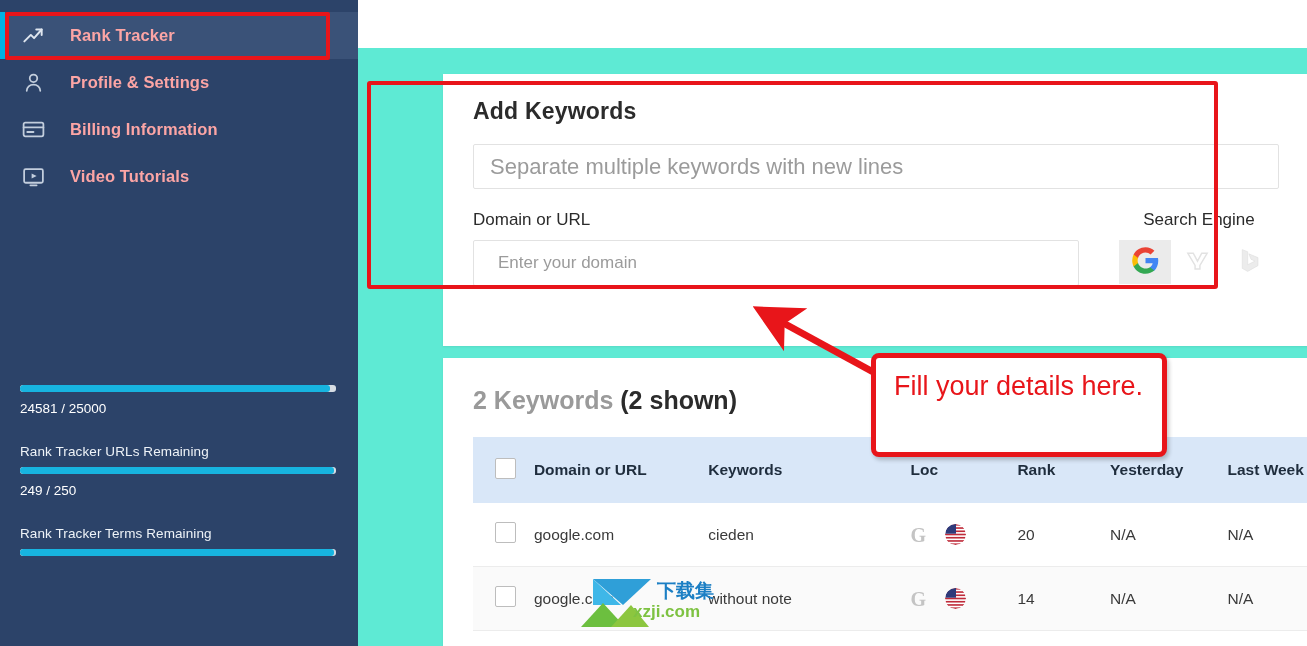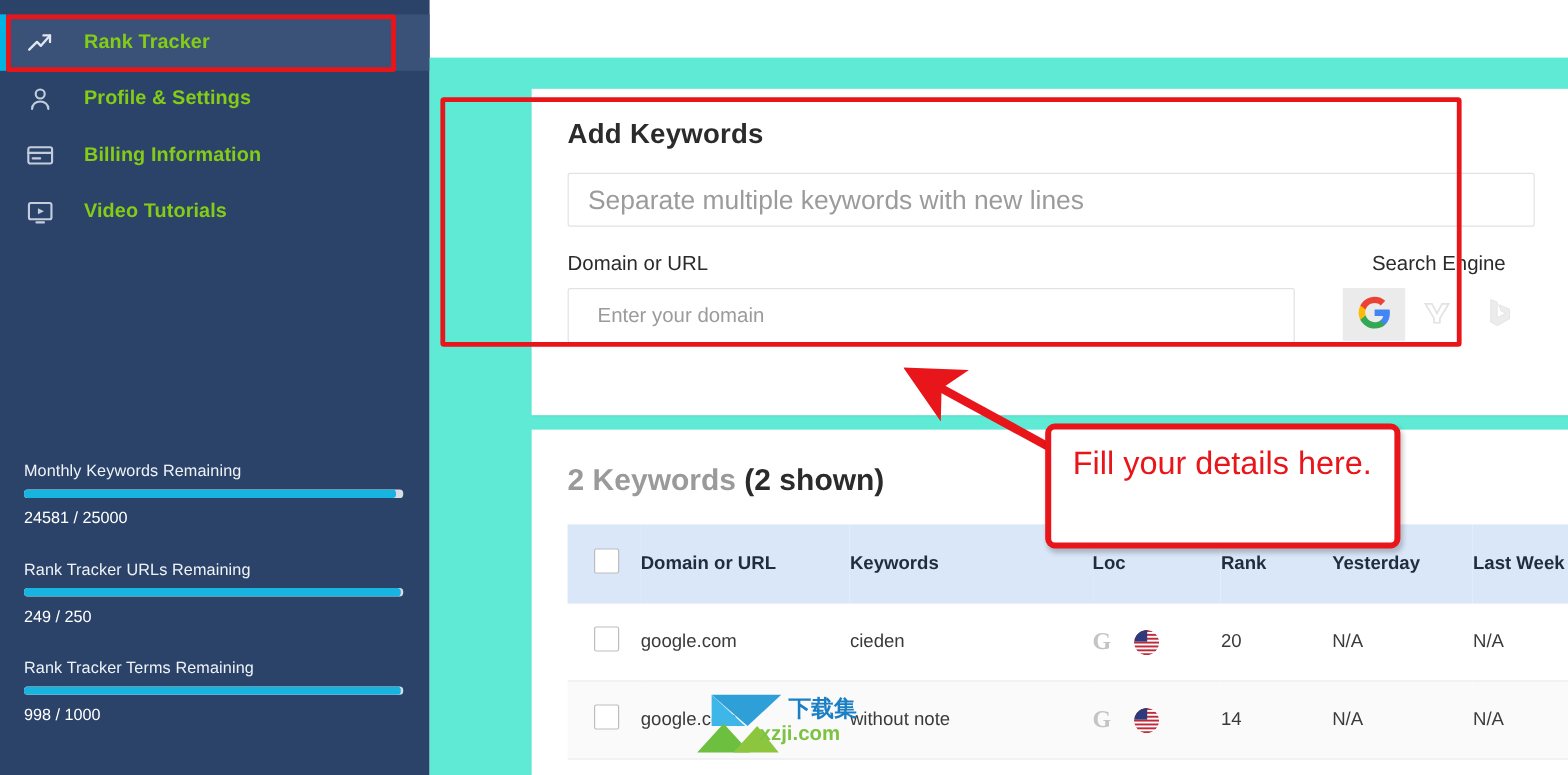--- a/index.html
+++ b/index.html
@@ -35,21 +35,21 @@
   .nav-icon {
     width: 30px; height: 30px;
     display: flex; align-items: center; justify-content: center;
     flex: 0 0 30px;
   }
   .nav-icon svg { display: block; }
   .nav-label {
     margin-left: 22px;
     font-size: 16.5px;
     font-weight: bold;
-    color: #84cc16;
+    color: #fca5a5;
     letter-spacing: .1px;
     white-space: nowrap;
   }
 
   
   .meters { position: absolute; left: 20px; top: 385px; width: 318px; }
   .meter { margin-bottom: 28px; }
   .meter-label {
     font-size: 13.5px; color: #eef3f8; margin-bottom: 8px;
     letter-spacing: .1px; white-space: nowrap;
@@ -246,41 +246,39 @@
             <line x1="9" y1="20.5" x2="15" y2="20.5"></line>
           </svg>
         </span>
         <span class="nav-label">Video Tutorials</span>
       </div>
     </nav>
 
     <div class="meters">
 
       <div class="meter">
-        <div class="meter-label">Monthly Keywords Remaining</div>
         <div class="meter-track">
           <div class="meter-fill" style="width:98%"></div>
         </div>
         <div class="meter-value">24581 / 25000</div>
       </div>
 
       <div class="meter">
         <div class="meter-label">Rank Tracker URLs Remaining</div>
         <div class="meter-track">
           <div class="meter-fill" style="width:99.5%"></div>
         </div>
         <div class="meter-value">249 / 250</div>
       </div>
 
       <div class="meter">
         <div class="meter-label">Rank Tracker Terms Remaining</div>
         <div class="meter-track">
           <div class="meter-fill" style="width:99.5%"></div>
         </div>
-        <div class="meter-value">998 / 1000</div>
       </div>
     </div>
 
     <div class="anno-box-nav"></div>
   </aside>
 
   <main class="main">
 
     <section class="card" id="card-add">
       <div class="card-inner">

